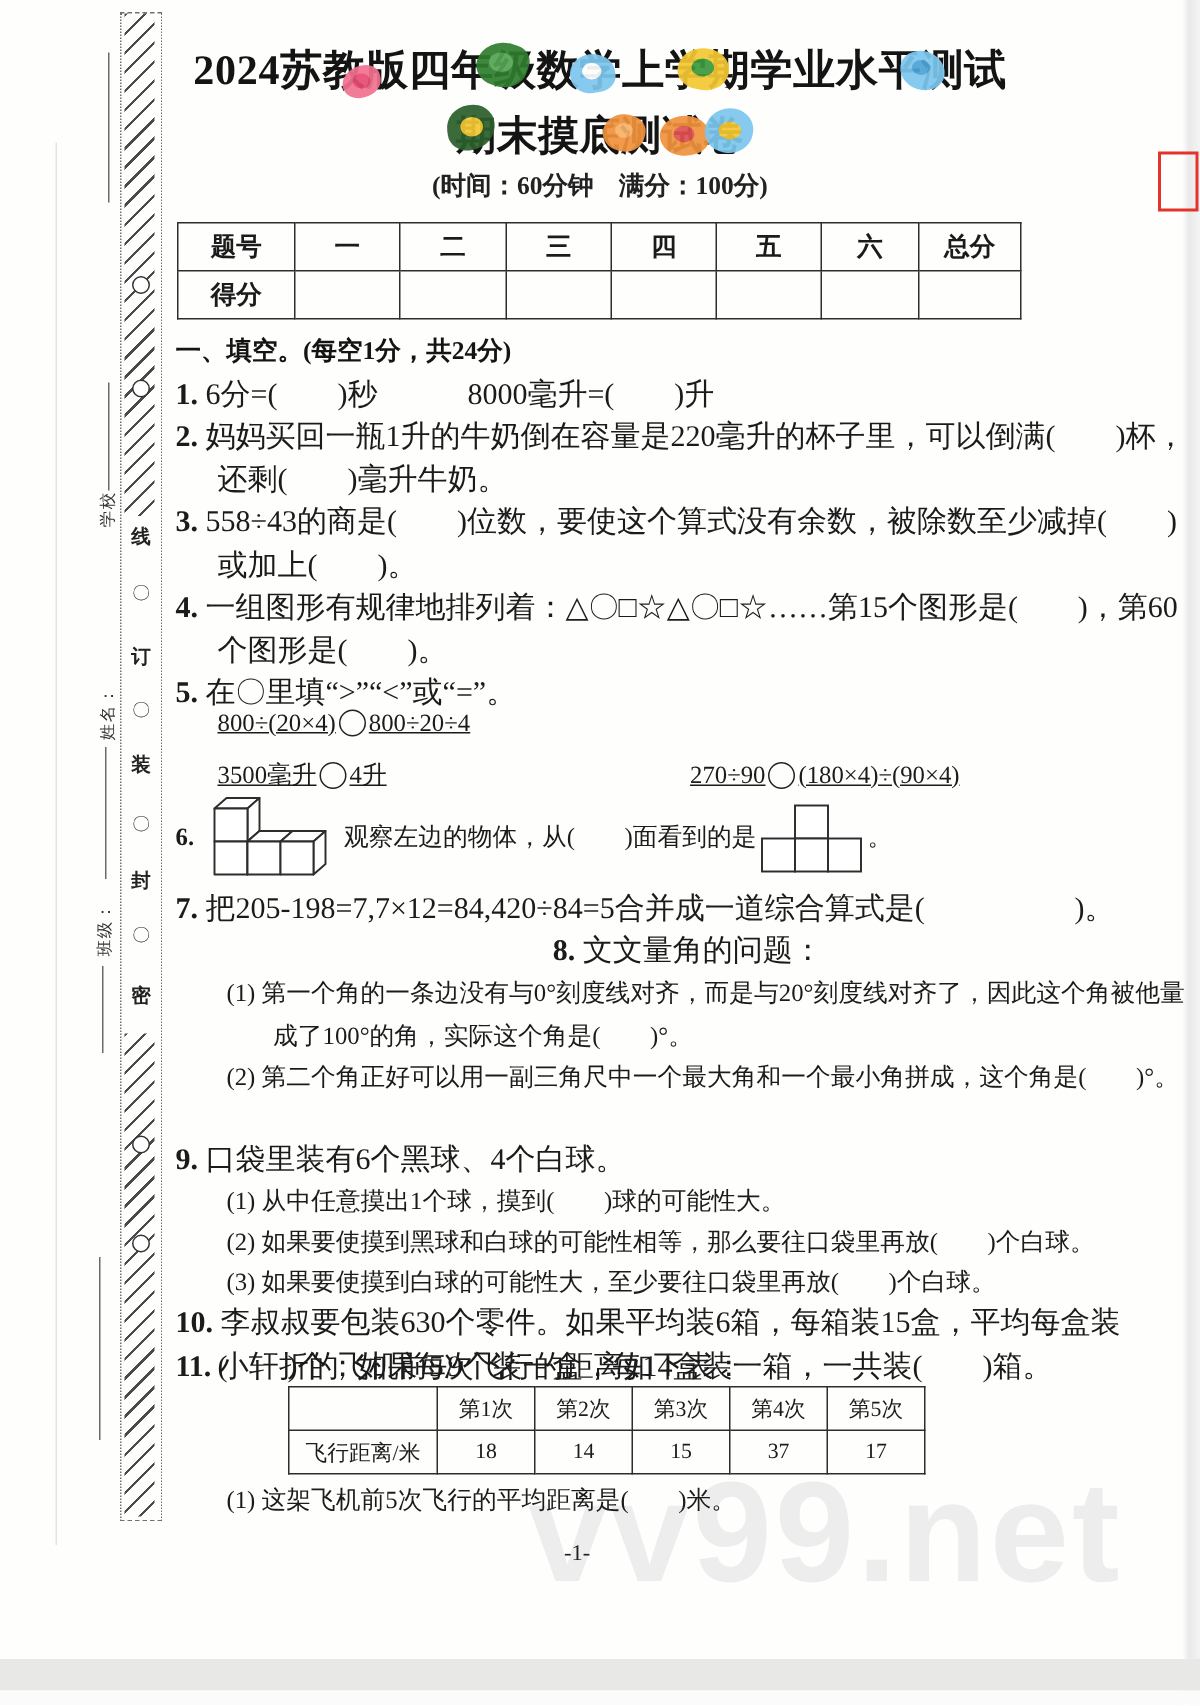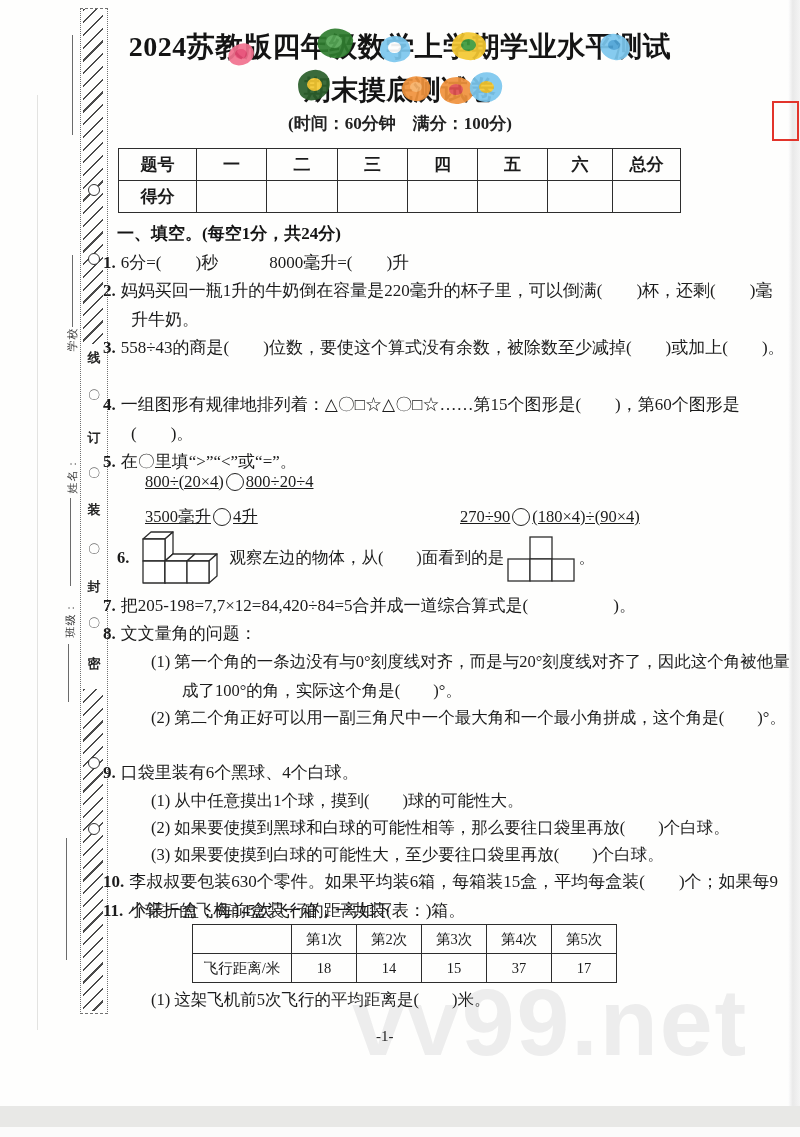--- a/index.html
+++ b/index.html
@@ -37,21 +37,21 @@
   .sticker{position:absolute;opacity:.92;}
   .sticker i{position:absolute;display:block;}
   .redbox{position:absolute;left:772px;top:101px;width:23px;height:36px;border:2.5px solid #e2342b;}
   
   .score-table{position:absolute;left:118px;top:148px;border-collapse:collapse;
                font-size:17px;color:#1b1b1b;}
   .score-table td,.score-table th{border:1.6px solid #2d2d2d;text-align:center;
                font-weight:bold;padding:0;height:31px;}
   
   .sect{position:absolute;left:117px;top:222px;font-size:17px;font-weight:bold;color:#141414;}
-  .q{position:absolute;left:103px;width:655px;font-size:17px;line-height:28.5px;
+  .q{position:absolute;left:117px;width:655px;font-size:20px;line-height:28.5px;
      white-space:pre-wrap;padding-left:28px;text-indent:-28px;}
   .q .qn{font-weight:bold;margin-right:5px;}
   .qs{position:absolute;left:151px;width:624px;font-size:16.5px;line-height:28.5px;
       white-space:pre-wrap;padding-left:31px;text-indent:-31px;}
   .cmp-grid{position:absolute;left:145px;top:464px;width:630px;}
   .cmp-row{display:flex;height:35px;align-items:center;font-size:16.5px;}
   .cmp-cell{width:50%;display:flex;align-items:center;text-decoration:underline;}
   .cmp-cell .ring{display:inline-block;width:16px;height:16px;border:1.4px solid #222;
                   border-radius:50%;margin:0 2px;flex:none;}
   .q6{position:absolute;left:117px;top:526px;width:660px;height:64px;display:flex;
@@ -250,21 +250,21 @@
           <rect x="2" y="25" width="22" height="22"></rect>
           <rect x="24" y="25" width="22" height="22"></rect>
           <rect x="46" y="25" width="22" height="22"></rect>
         </g>
       </svg>
       <span class="txt">。</span>
     </div>
 
     <div class="q" style="top:592px;"><b class="qn">7.</b><span>把205-198=7,7×12=84,420÷84=5合并成一道综合算式是(　　　　　)。</span></div>
 
-    <div class="q" style="top:620px;"><b class="qn">8.</b><span>文文量角的问题：</span></div>
+    <div class="q" style="top:620px;text-align:center;"><b class="qn">8.</b><span>文文量角的问题：</span></div>
     <div class="qs" style="top:648px;">(1) 第一个角的一条边没有与0°刻度线对齐，而是与20°刻度线对齐了，因此这个角被他量成了100°的角，实际这个角是(　　)°。</div>
     <div class="qs" style="top:704px;">(2) 第二个角正好可以用一副三角尺中一个最大角和一个最小角拼成，这个角是(　　)°。</div>
 
     <div class="q" style="top:759px;"><b class="qn">9.</b><span>口袋里装有6个黑球、4个白球。</span></div>
     <div class="qs" style="top:787px;">(1) 从中任意摸出1个球，摸到(　　)球的可能性大。</div>
     <div class="qs" style="top:814px;">(2) 如果要使摸到黑球和白球的可能性相等，那么要往口袋里再放(　　)个白球。</div>
     <div class="qs" style="top:841px;">(3) 如果要使摸到白球的可能性大，至少要往口袋里再放(　　)个白球。</div>
 
     <div class="q" style="top:868px;"><b class="qn">10.</b><span>李叔叔要包装630个零件。如果平均装6箱，每箱装15盒，平均每盒装(　　)个；如果每9个装一盒，每14盒装一箱，一共装(　　)箱。</span></div>
 

